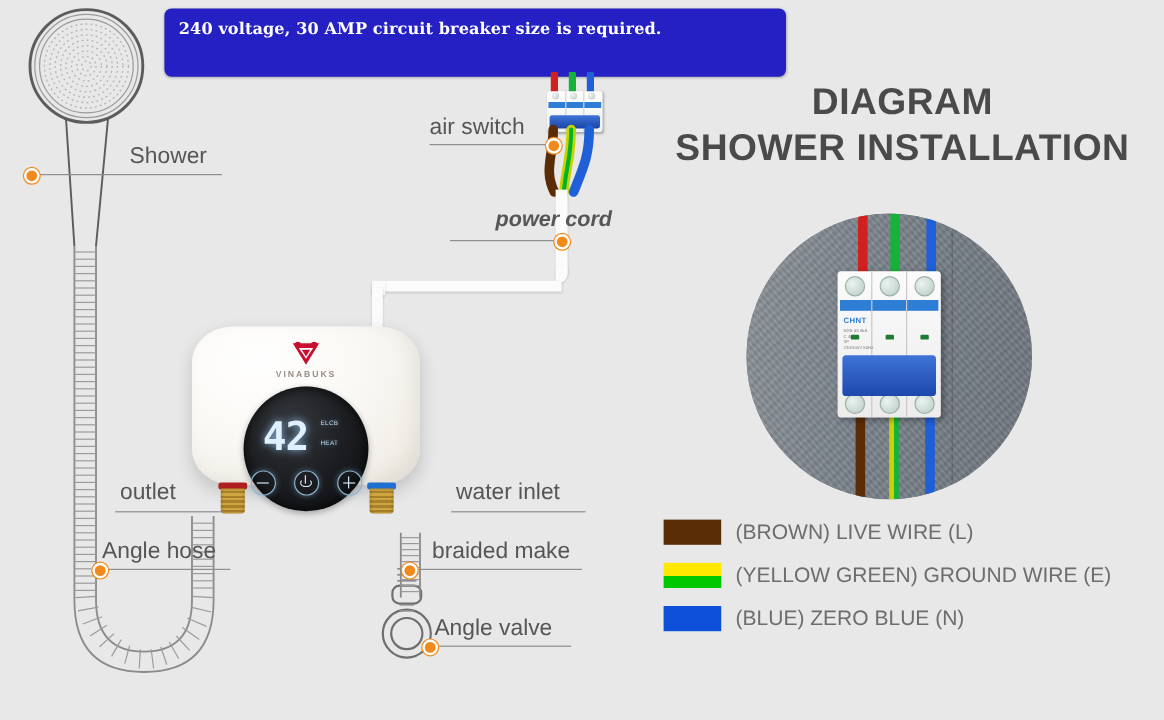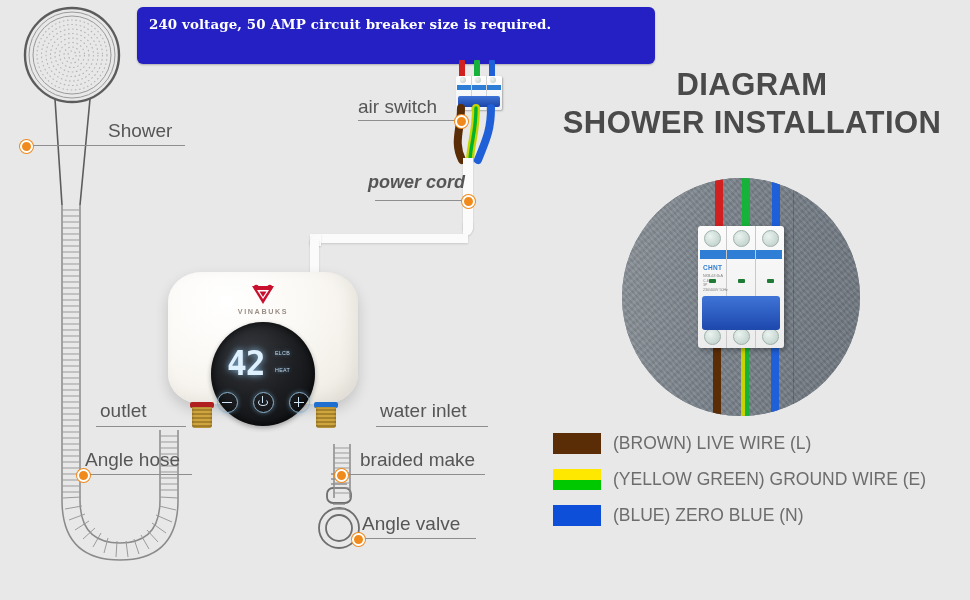--- a/index.html
+++ b/index.html
@@ -26,21 +26,21 @@
 
   
   .title{
     position:absolute;left:540px;top:66px;width:424px;
     text-align:center;color:#4a4a4a;font-weight:bold;
     font-size:31px;line-height:38px;letter-spacing:.4px;
   }
 
   
   .lbl{position:absolute;color:#565656;font-size:19px;white-space:nowrap;}
-  .lbl.ital{font-style:italic;font-weight:bold;font-size:18px;}
+  .lbl.ital{font-style:italic;font-weight:bold;font-size:18px;margin-left:45px;}
   .leader{position:absolute;height:1px;background:#8e8e8e;}
   .dot{
     position:absolute;width:9px;height:9px;border-radius:50%;
     background:#f08a1c;border:2px solid #fff;box-sizing:content-box;
     box-shadow:0 0 0 1px #f08a1c;
   }
 
   
   .legend{position:absolute;left:553px;top:428px;}
   .lrow{display:flex;align-items:center;height:31px;margin-bottom:5px;text-align:right;}
@@ -88,21 +88,21 @@
   .dbrk .dband{position:absolute;left:1px;right:1px;top:9px;height:5px;background:#2f7ed6;}
   .dbrk .dlever{position:absolute;left:2px;right:2px;bottom:3px;height:11px;
     background:linear-gradient(180deg,#3f74d6,#1b44a8);border-radius:2px;}
   .dbrk .dsep{position:absolute;top:0;bottom:0;width:1px;background:#d4d4d4;}
   .dbrk .dscr{position:absolute;width:6px;height:6px;border-radius:50%;
     background:radial-gradient(circle at 35% 35%,#f0f4f2,#b7c6c0);}
   .topw{position:absolute;width:6px;height:18px;border-radius:1px;}
 
   
   .heater{
-    position:absolute;left:168px;top:272px;width:190px;height:132px;
+    position:absolute;left:160px;top:272px;width:190px;height:132px;
     background:
       radial-gradient(ellipse at 30% 22%,#ffffff 0%,#fbf9f5 42%,#f2efe8 78%,#e9e5dc 100%);
     border-radius:34px/30px;
     box-shadow:0 6px 14px rgba(0,0,0,.16), inset -7px -5px 16px rgba(0,0,0,.05);
   }
   .logoT{position:absolute;left:50%;top:12px;transform:translateX(-50%);}
   .brandT{position:absolute;left:50%;top:35px;transform:translateX(-50%);
     font-size:7.2px;color:#9a8f86;letter-spacing:1.6px;font-weight:bold;}
   .disp{
     position:absolute;left:50%;top:50px;transform:translateX(-50%);
@@ -264,21 +264,21 @@
       <line x1="14" y1="28" x2="30" y2="28"></line>
         <line x1="14" y1="33" x2="30" y2="33"></line>
       <line x1="14" y1="38" x2="30" y2="38"></line>
         <line x1="14" y1="43" x2="30" y2="43"></line>
       <line x1="14" y1="48" x2="30" y2="48"></line>
         <line x1="14" y1="53" x2="30" y2="53"></line>
     </g>
   </svg>
 
   <div class="banner">
-    <div>240 voltage, 50 AMP circuit breaker size is required.</div>
+    <div>240 voltage, 30 AMP circuit breaker size is required.</div>
   </div>
 
   <div class="title">
     <div>DIAGRAM</div>
     <div>SHOWER INSTALLATION</div>
   </div>
 
   <div>
     <div class="topw" style="left:459px;top:60px;background:#d02020;"></div>
     <div class="topw" style="left:474px;top:60px;background:#17b23a;"></div>

